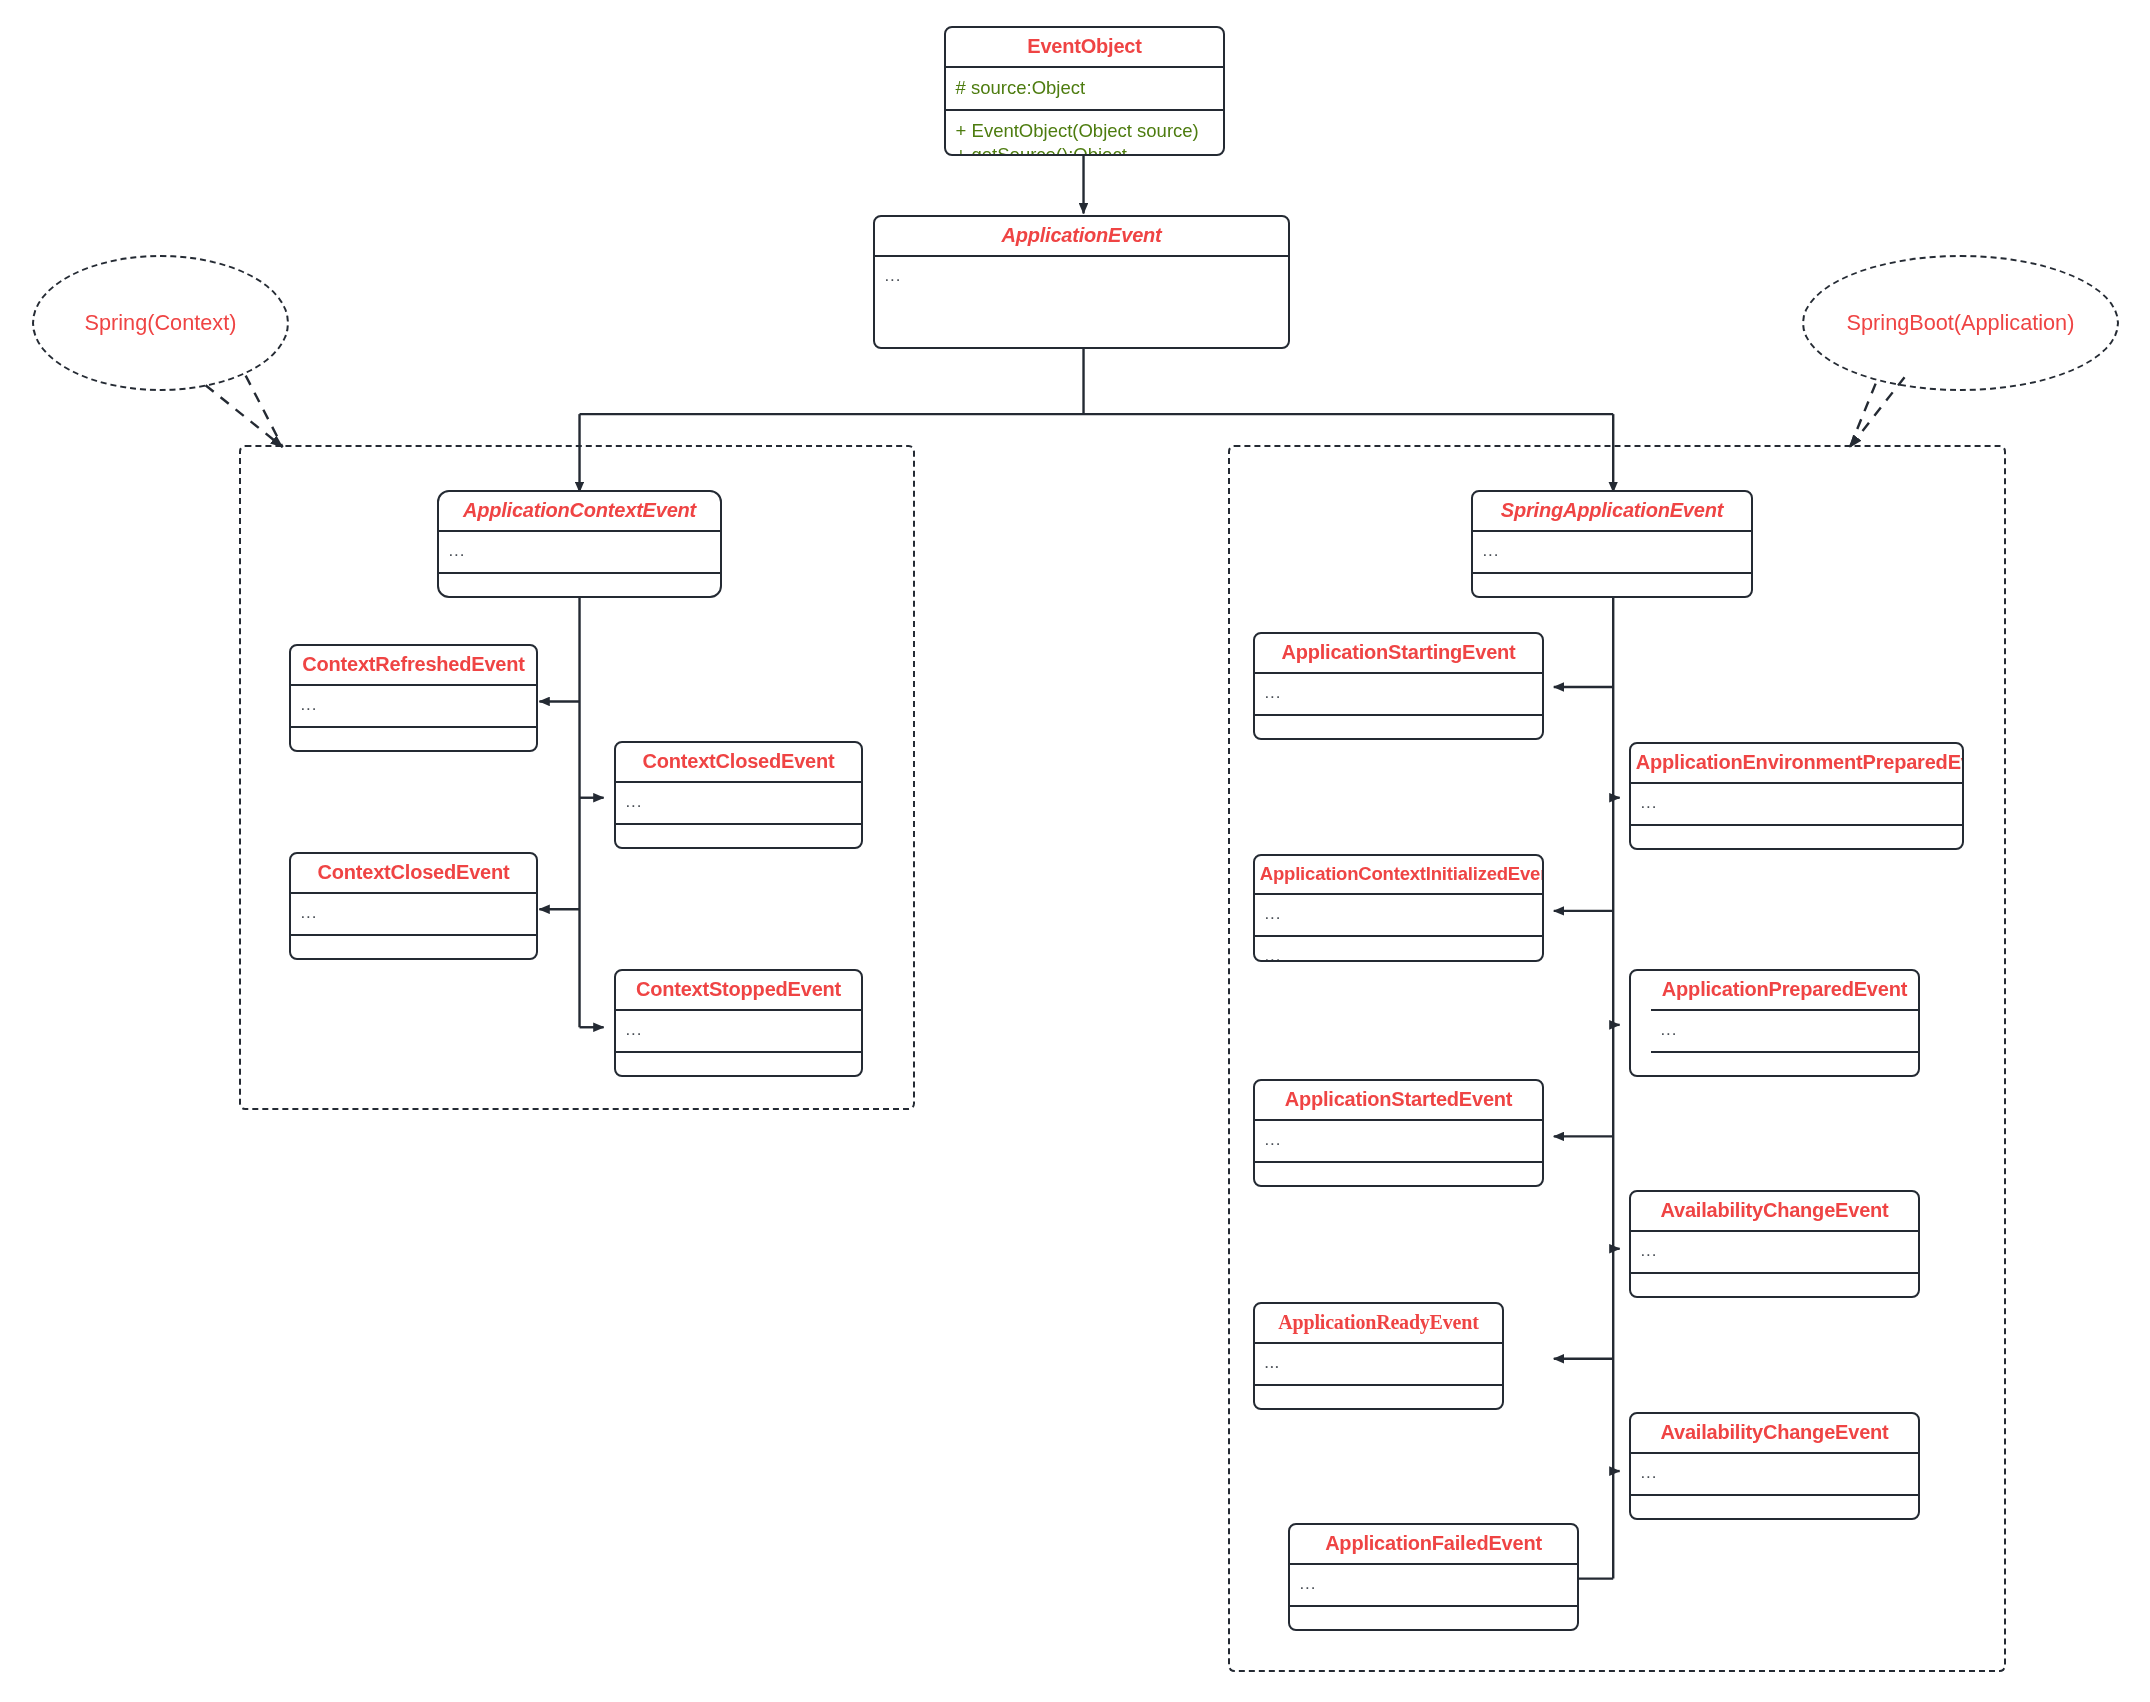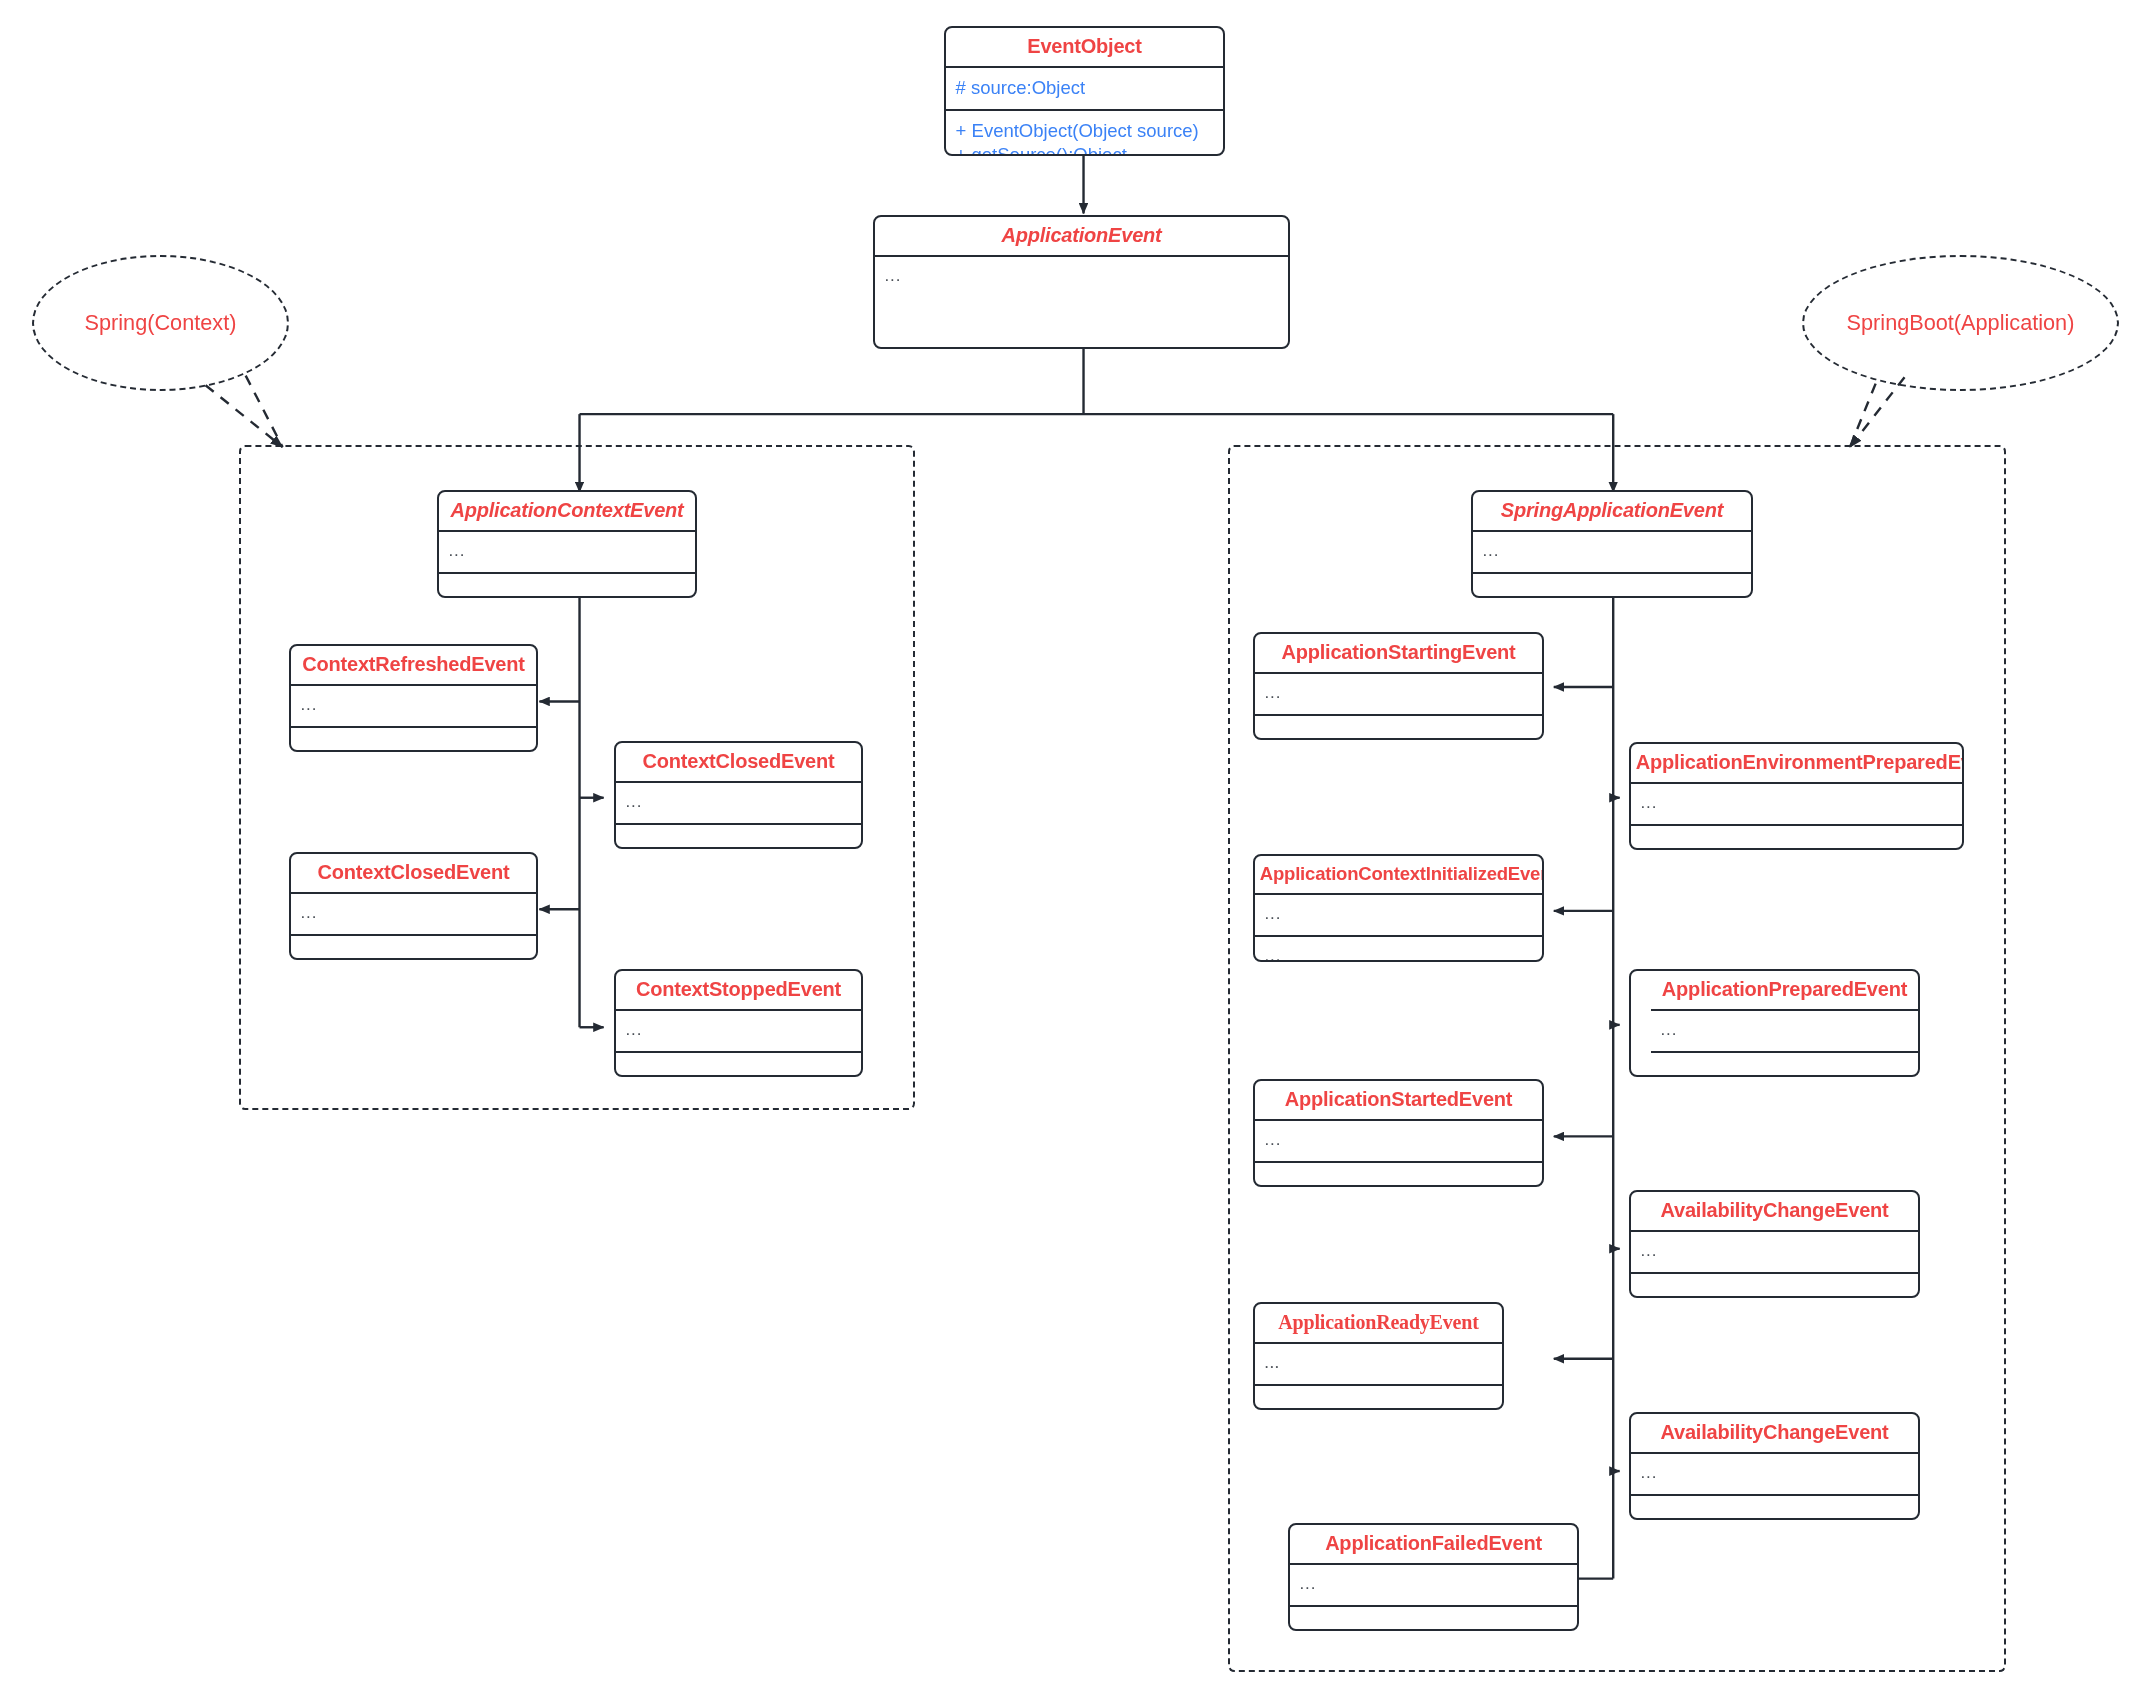--- a/index.html
+++ b/index.html
@@ -39,21 +39,21 @@
     padding: 7.2px 4.8px 8px 4.8px;
     border-bottom: 2.4px solid #242a33;
     white-space: nowrap;
   }
   .uml-name.abstract {
     font-style: italic;
   }
   .uml-section {
     box-sizing: border-box;
     width: 100%;
-    color: #3b82f6;
+    color: #4d7c0f;
     font-size: 18.5px;
     padding: 8px 9.6px 9.6px 9.6px;
     border-bottom: 2.4px solid #242a33;
     white-space: pre-line;
     line-height: 1.28;
   }
   .uml-section:last-child {
     border-bottom: none;
   }
   .uml-section.dots {
@@ -186,21 +186,21 @@
     <div class="uml-section"># source:Object</div>
     <div class="uml-section">+ EventObject(Object source)
 + getSource():Object</div>
   </div>
 
   <div class="uml-box" style="left:873px; top:215px; width:417px; height:134px;">
     <div class="uml-name abstract">ApplicationEvent</div>
     <div class="uml-section dots">...</div>
   </div>
 
-  <div class="uml-box" style="left:437px; top:490px; width:260px; height:108px;">
+  <div class="uml-box" style="left:437px; top:490px; width:285px; height:108px;border-radius:12px;">
     <div class="uml-name abstract">ApplicationContextEvent</div>
     <div class="uml-section dots">...</div>
     <div class="uml-section dots">...</div>
   </div>
 
   <div class="uml-box" style="left:1471px; top:490px; width:282px; height:108px;">
     <div class="uml-name abstract">SpringApplicationEvent</div>
     <div class="uml-section dots">...</div>
     <div class="uml-section dots">...</div>
   </div>

